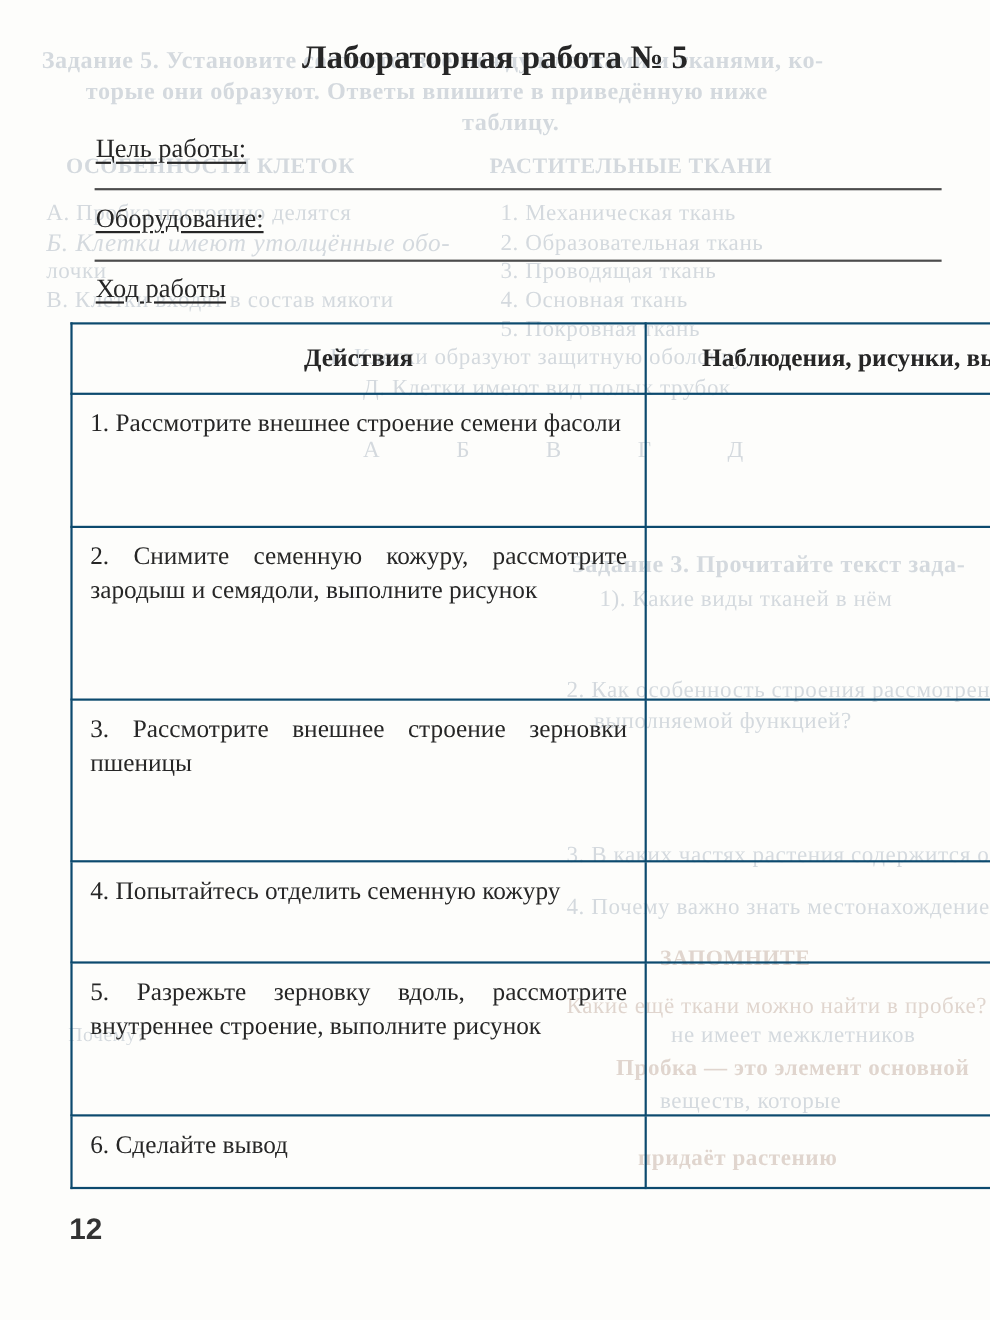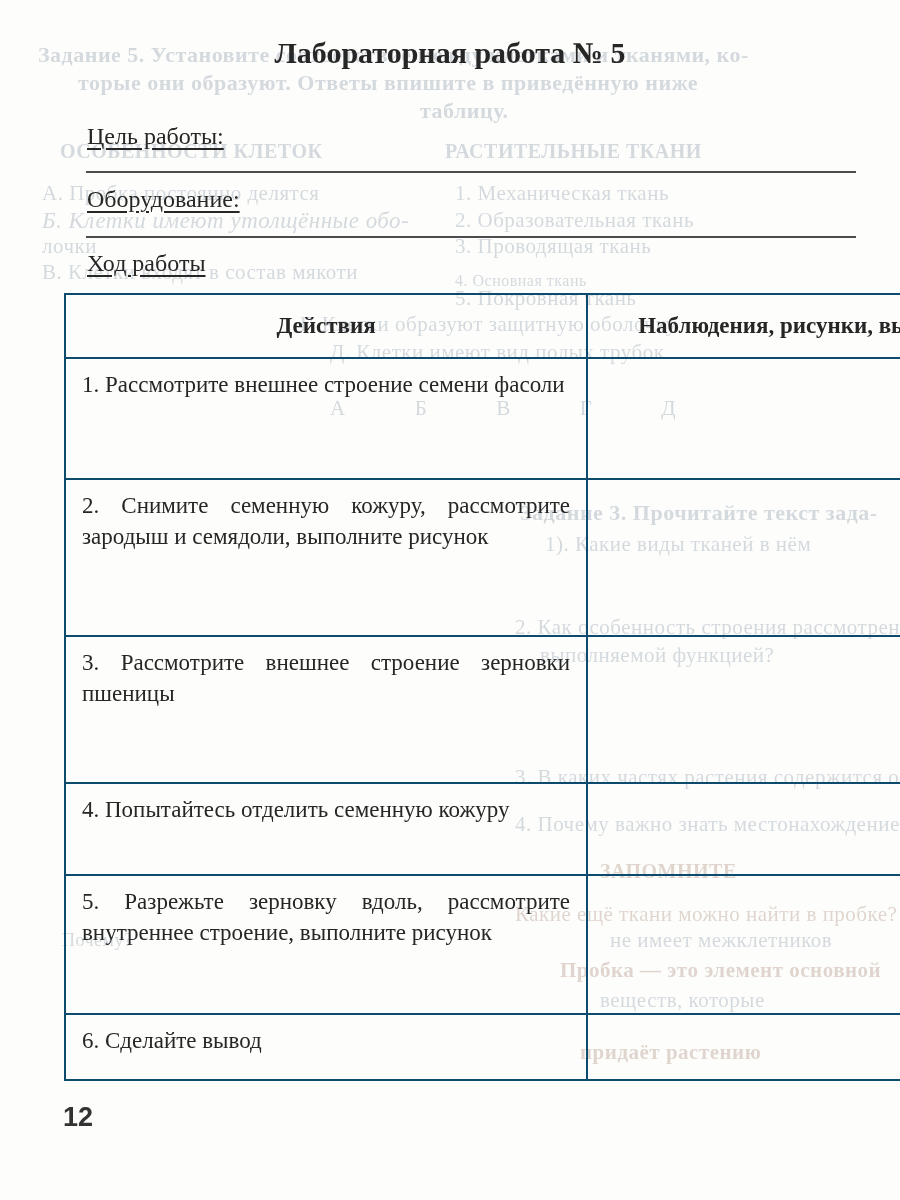--- a/index.html
+++ b/index.html
@@ -129,21 +129,21 @@
       <span class="ghost bold" style="left: 420px; top: 98px; font-size: 22px;">таблицу.</span>
       <span class="ghost bold" style="left: 60px; top: 140px; font-size: 20px;">ОСОБЕННОСТИ КЛЕТОК</span>
       <span class="ghost bold" style="left: 445px; top: 140px; font-size: 20px;">РАСТИТЕЛЬНЫЕ ТКАНИ</span>
       <span class="ghost" style="left: 42px; top: 181px; font-size: 21px;">А. Пробка постоянно делятся</span>
       <span class="ghost" style="left: 455px; top: 181px; font-size: 21px;">1. Механическая ткань</span>
       <span class="ghost" style="left: 42px; top: 208px; font-size: 23px; font-style: italic;">Б. Клетки имеют утолщённые обо-</span>
       <span class="ghost" style="left: 455px; top: 208px; font-size: 21px;">2. Образовательная ткань</span>
       <span class="ghost" style="left: 42px; top: 234px; font-size: 21px;">лочки</span>
       <span class="ghost" style="left: 455px; top: 234px; font-size: 21px;">3. Проводящая ткань</span>
       <span class="ghost" style="left: 42px; top: 260px; font-size: 21px;">В. Клетки входят в состав мякоти</span>
-      <span class="ghost" style="left: 455px; top: 272px; font-size: 16px; text-align: right;">4. Основная ткань</span>
+      <span class="ghost" style="left: 455px; top: 260px; font-size: 21px; text-align: right;">4. Основная ткань</span>
       <span class="ghost" style="left: 455px; top: 286px; font-size: 21px;">5. Покровная ткань</span>
       <span class="ghost" style="left: 330px; top: 340px; font-size: 21px;">Д. Клетки имеют вид полых трубок</span>
       <span class="ghost" style="left: 300px; top: 312px; font-size: 21px;">Г. Клетки образуют защитную оболочку</span>
       <span class="ghost" style="left: 330px; top: 396px; font-size: 21px;">А            Б            В            Г            Д</span>
       <span class="ghost bold" style="left: 520px; top: 500px; font-size: 22px;">Задание 3. Прочитайте текст зада-</span>
       <span class="ghost" style="left: 545px; top: 532px; font-size: 21px;">1). Какие виды тканей в нём</span>
       <span class="ghost" style="left: 515px; top: 615px; font-size: 21px;">2. Как особенность строения рассмотренной ткани</span>
       <span class="ghost" style="left: 540px; top: 643px; font-size: 21px;">выполняемой функцией?</span>
       <span class="ghost" style="left: 515px; top: 765px; font-size: 21px;">3. В каких частях растения содержится образовательная</span>
       <span class="ghost" style="left: 515px; top: 812px; font-size: 21px;">4. Почему важно знать местонахождение образовател</span>

